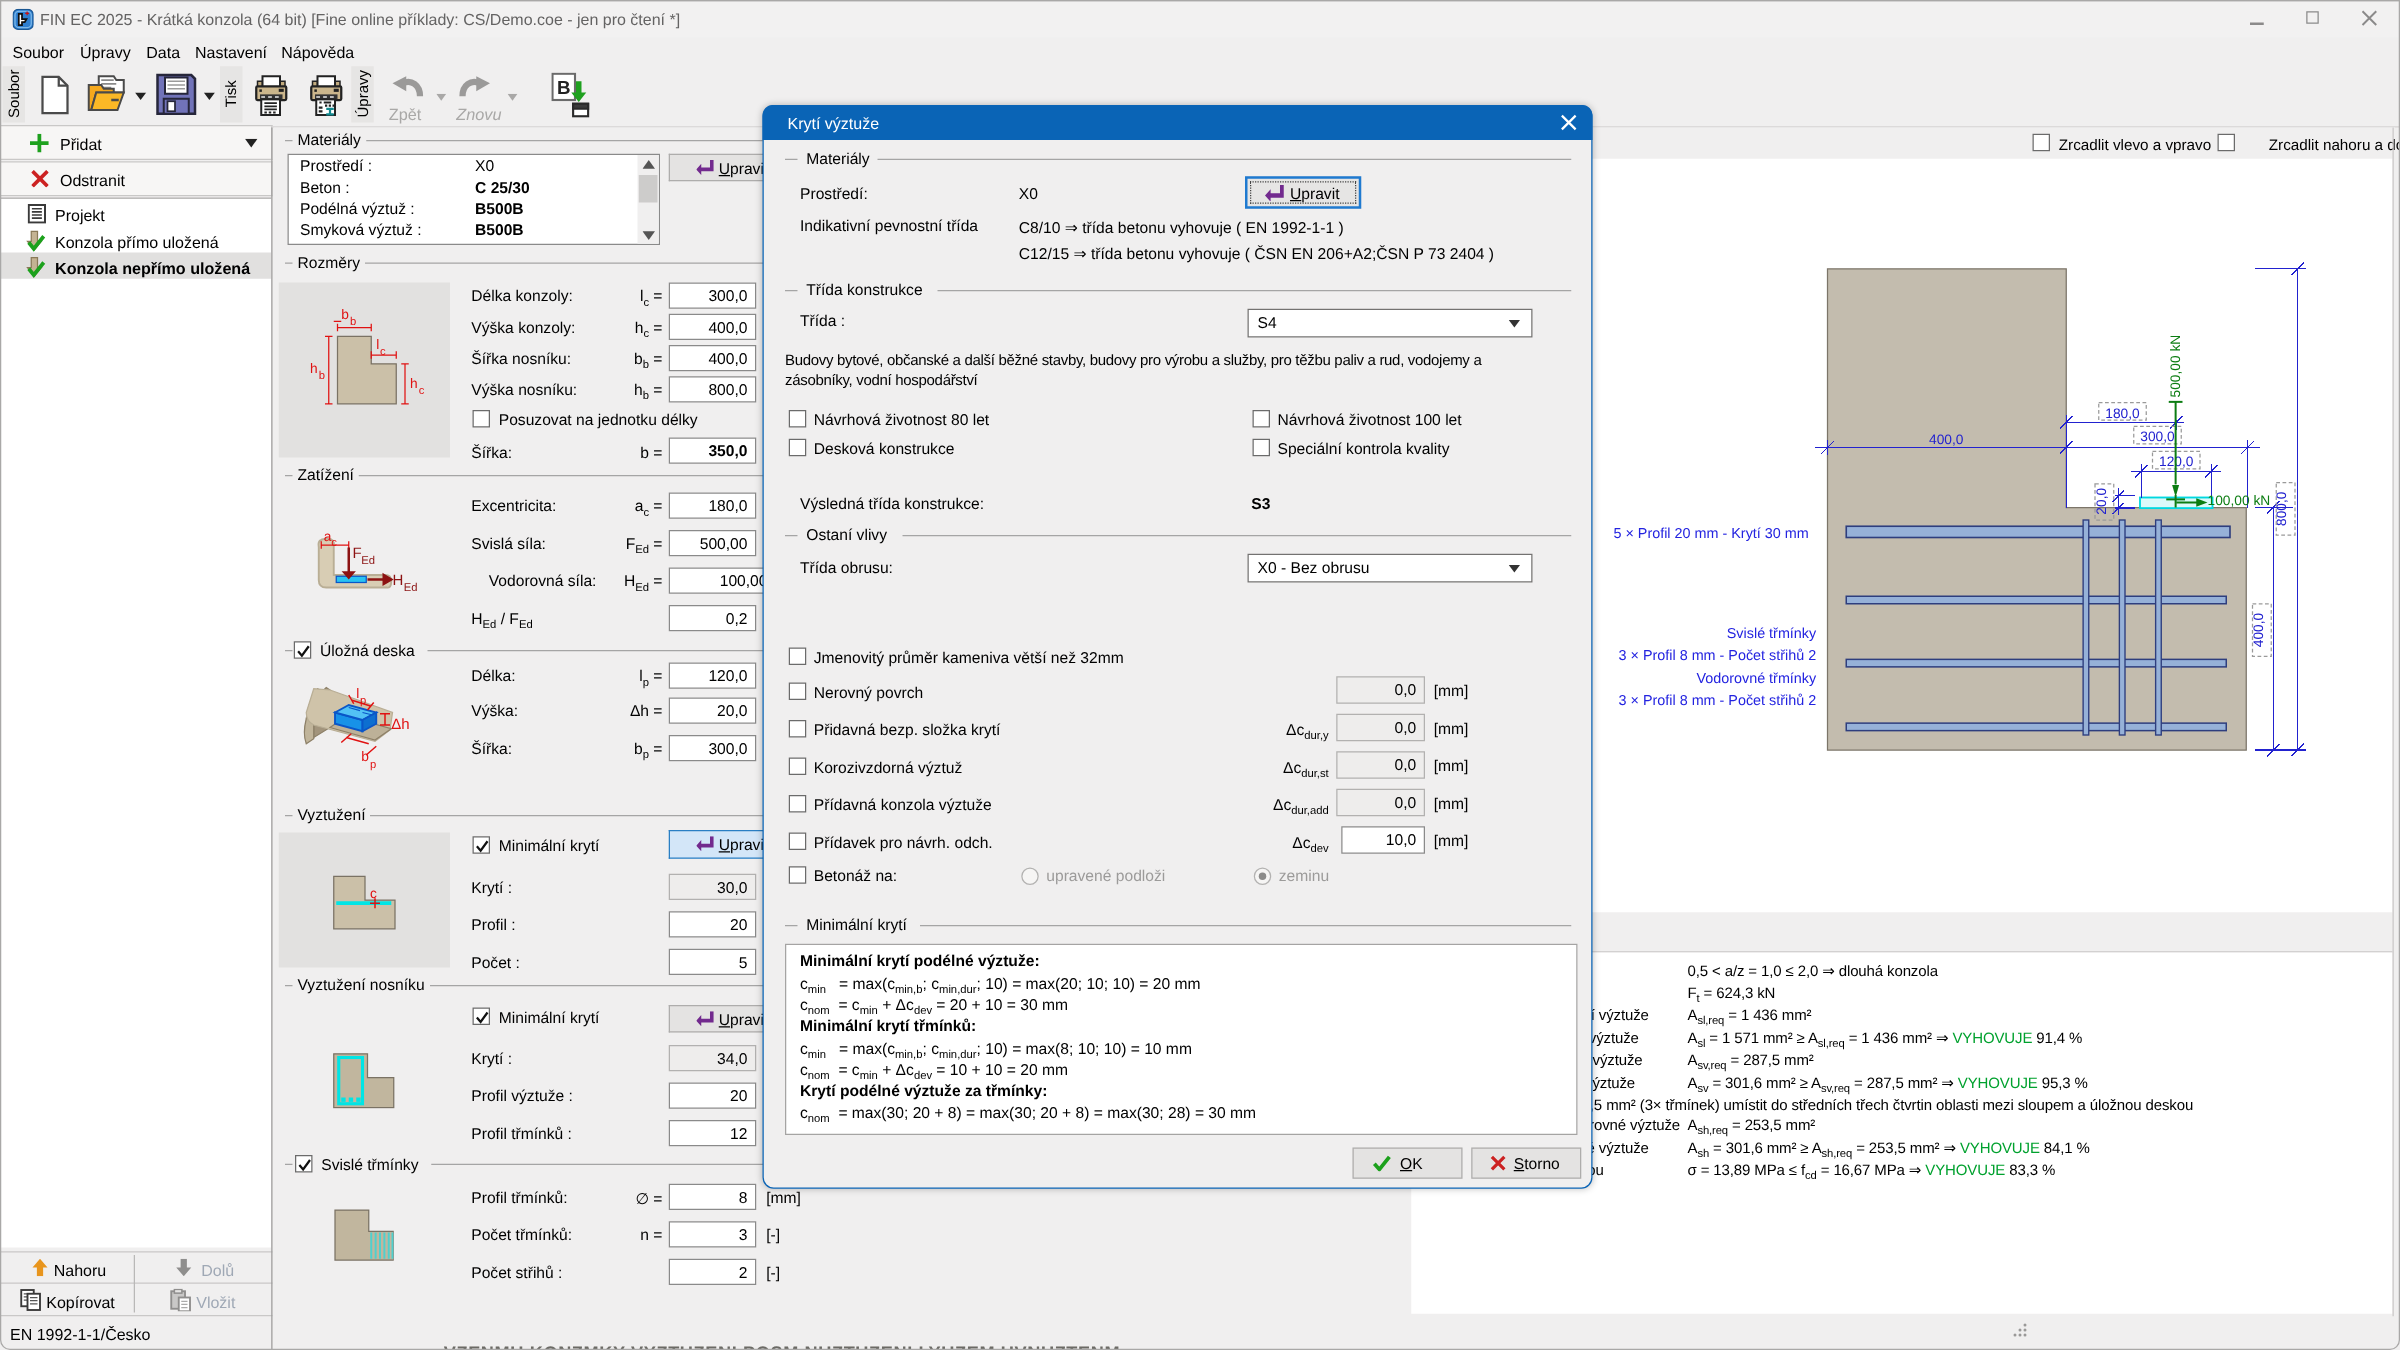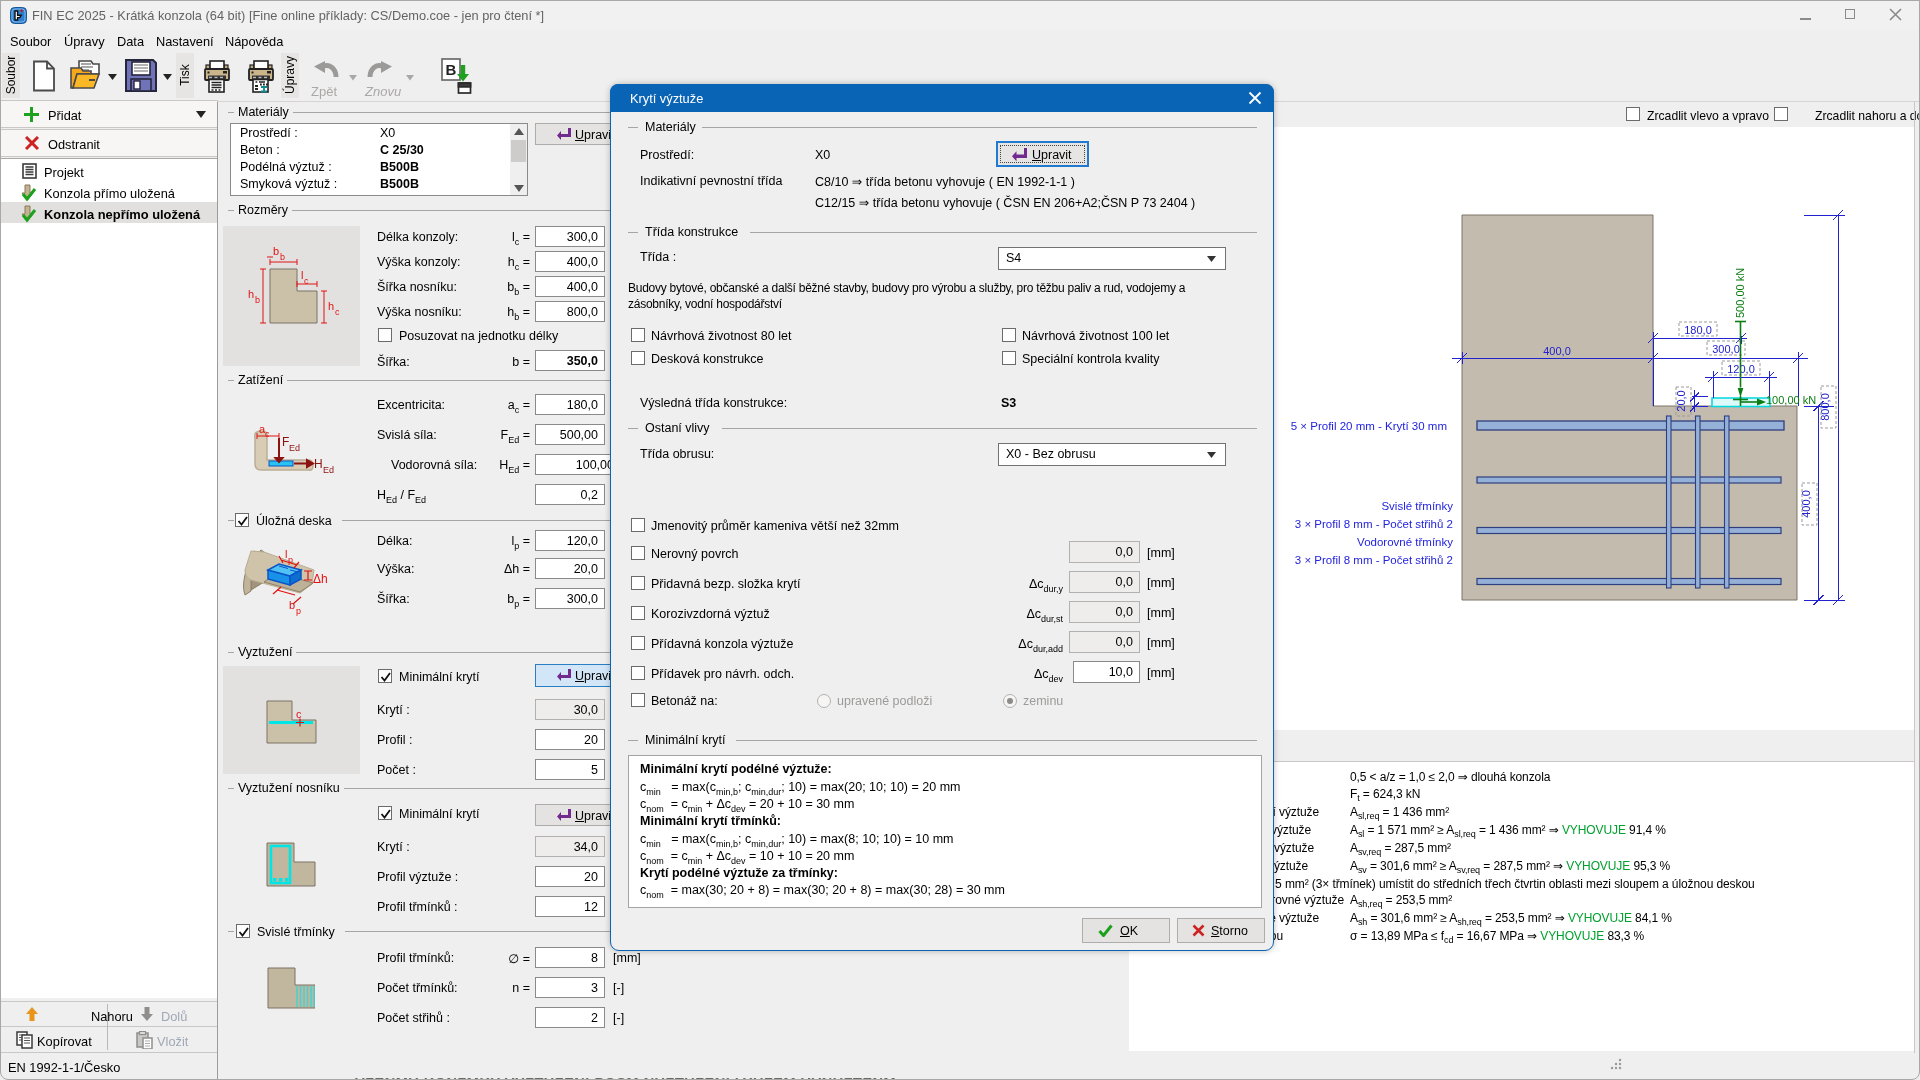--- a/index.html
+++ b/index.html
@@ -176,21 +176,21 @@
   <path d="M5 1 h5 v8 h3 l-5.5 7 -5.5 -7 h3 z" fill="#c4b393" stroke="#8a7a58" stroke-width="1"></path>
   <path d="M3 10 l4 5 8 -10" stroke="#1ca11c" stroke-width="3" fill="none"></path>
 </svg>
 <div class="abs" style="left:44px;top:207px;font-size:12.9px;font-weight:bold;">Konzola nepřímo uložená</div>
 
 <div class="abs" style="left:0px;top:1001px;width:218px;height:26px;border-top:1px solid #c9c8c7;border-bottom:1px solid #c9c8c7;"></div>
 <div class="abs" style="left:107px;top:1004px;width:1px;height:46px;background:#b9b8b7;"></div>
 <svg class="abs" style="left:25px;top:1007px;" width="14" height="14">
     <path d="M7 0 l6 7 h-3.5 v7 h-5 v-7 h-3.5 z" fill="#e8951d"></path>
   </svg>
-<div class="abs" style="left:43px;top:1009px;font-size:12.8px;margin-left:48px;">Nahoru</div>
+<div class="abs" style="left:43px;top:1009px;font-size:12.8px;">Nahoru</div>
 <svg class="abs" style="left:140px;top:1007px;" width="14" height="14">
     <path d="M7 14 l6 -7 h-3.5 v-7 h-5 v7 h-3.5 z" fill="#8f8e8d"></path>
   </svg>
 <div class="abs" style="left:161px;top:1009px;font-size:12.8px;color:#9fa8b5;">Dolů</div>
 <div class="abs" style="left:0px;top:1027px;width:218px;height:26px;border-bottom:1px solid #c9c8c7;"></div>
 <svg class="abs" style="left:16px;top:1031px;" width="18" height="18">
   <rect x="1" y="1" width="10" height="13" fill="#fff" stroke="#3a3a3a" stroke-width="1.5"></rect>
   <path d="M3 4 h6 M3 6.5 h6 M3 9 h6" stroke="#555" stroke-width="1"></path>
   <rect x="6" y="4" width="10" height="13" fill="#fff" stroke="#3a3a3a" stroke-width="1.5"></rect>
   <path d="M8 7 h6 M8 9.5 h6 M8 12 h6" stroke="#555" stroke-width="1"></path>

